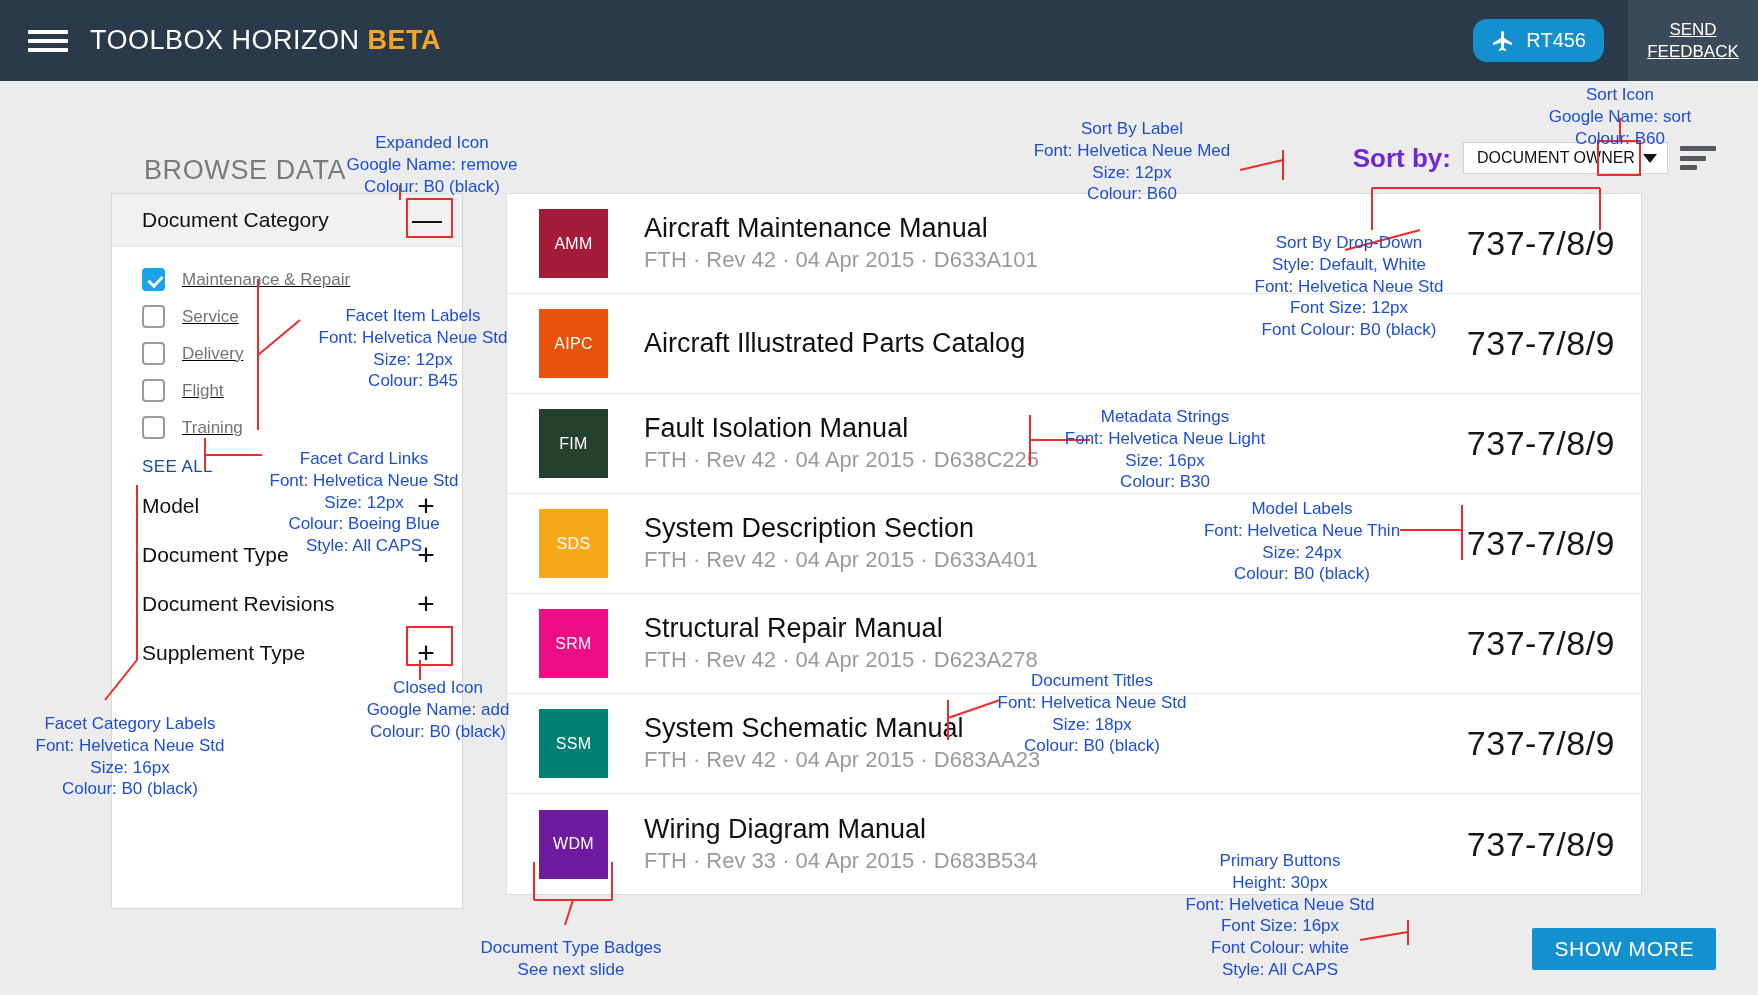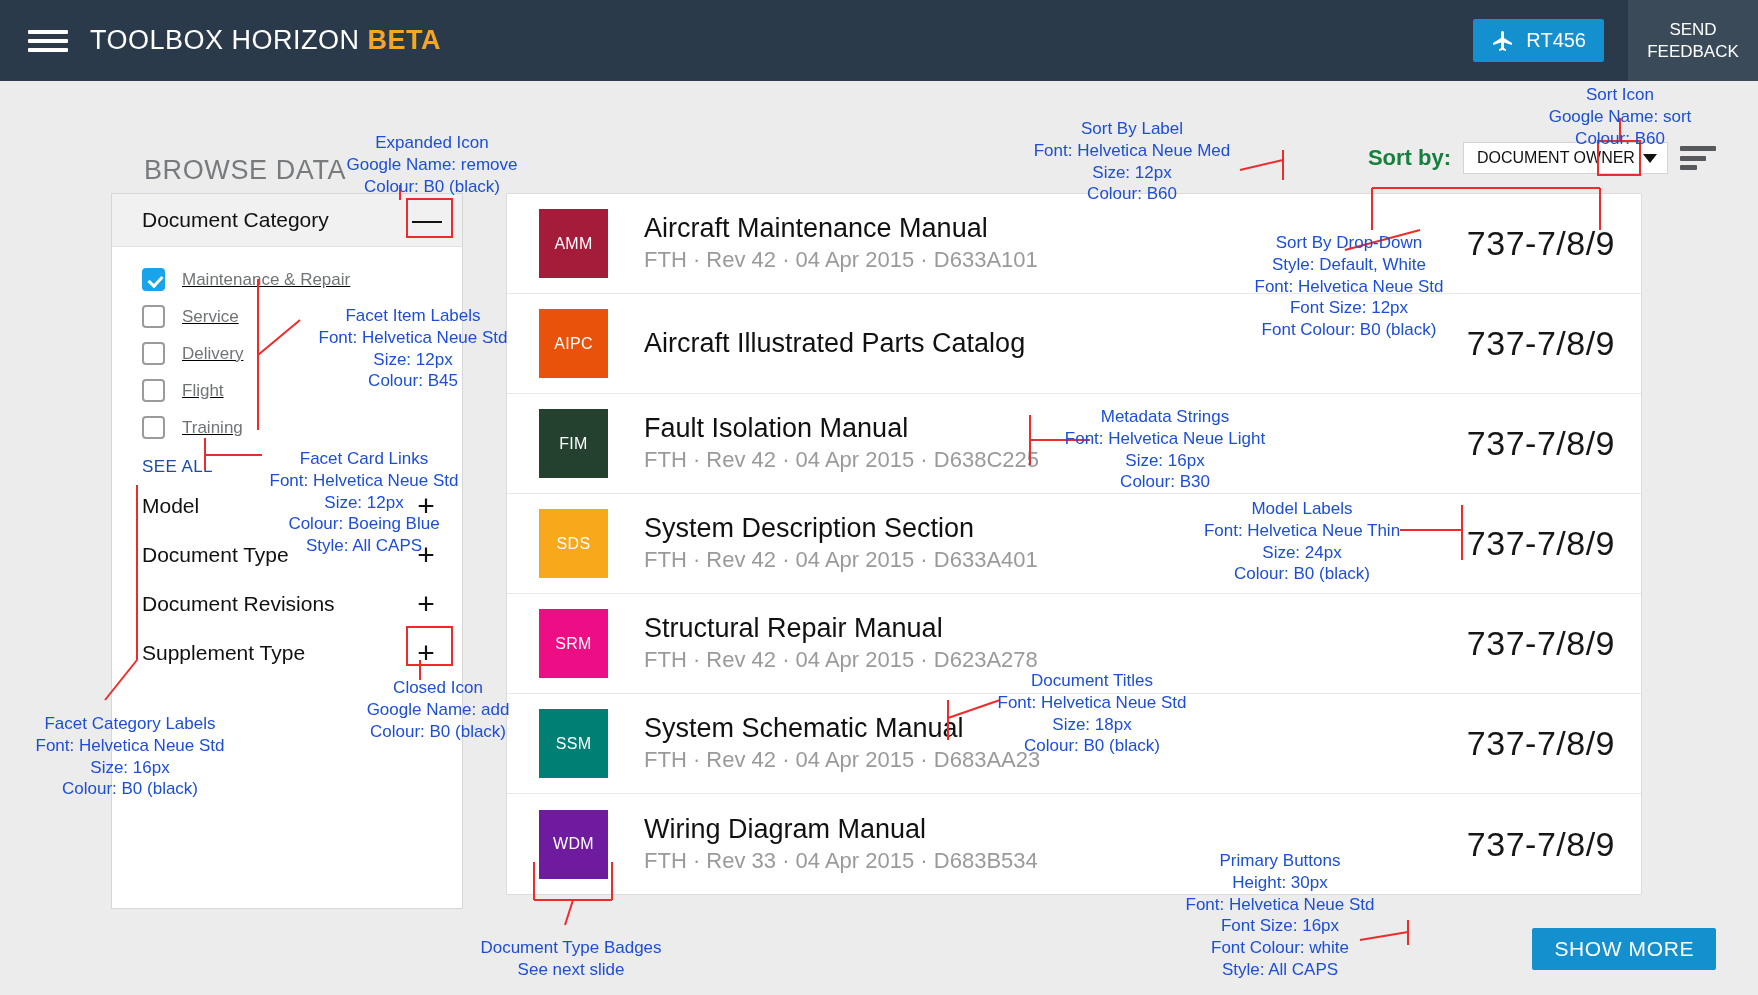--- a/index.html
+++ b/index.html
@@ -27,28 +27,28 @@
   #hamburger span { display:block; height:4px; background:#ffffff; border-radius:1px; }
   #brand {
     color:#ffffff; font-size:27px; letter-spacing:0.5px; font-weight:400;
     white-space:nowrap;
   }
   #brand .beta { color:#f5a623; font-weight:bold; }
   #nav-spacer { flex:1; }
   #rt-button {
     background:#1590cf; color:#fff; height:43px; min-width:123px;
     display:flex; align-items:center; justify-content:center; gap:11px;
-    font-size:20px; padding:0 18px; cursor:pointer; border-radius:2px;
+    font-size:20px; padding:0 18px; cursor:pointer; border-radius:14px;
   }
   #rt-button svg { display:block; }
   #send-feedback {
     width:130px; height:81px; background:#3b4a59;
     color:#ffffff; font-size:17px; line-height:1.25;
     display:flex; flex-direction:column; align-items:center; justify-content:center;
-    text-align:center; margin-left:24px; cursor:pointer;
+    text-align:center; margin-left:24px; cursor:pointer;text-decoration:underline;
   }
 
   
   #browse-data {
     position:absolute; left:144px; top:155px;
     font-size:27px; color:#777b7e; letter-spacing:0.6px;
   }
   #facet-card {
     position:absolute; left:111px; top:193px; width:352px; height:716px;
     background:#ffffff; border:1px solid #d7d7d7;
@@ -81,21 +81,21 @@
   .facet-row {
     height:49px; display:flex; align-items:center; justify-content:space-between;
     padding:0 22px 0 30px; cursor:pointer;
   }
 
   
   #sortbar {
     position:absolute; right:42px; top:142px;
     display:flex; align-items:center; gap:12px;
   }
-  #sort-label { font-size:22px; color:#15803d; font-weight:bold; }
+  #sort-label { font-size:26px; color:#6d28d9; font-weight:bold; }
   #sort-select {
     width:205px; height:32px; background:#ffffff; border:1px solid #d4d4d4;
     display:flex; align-items:center; justify-content:space-between;
     padding:0 10px 0 13px; font-size:16px; color:#111; cursor:pointer;
   }
   #sort-icon { width:36px; height:28px; cursor:pointer; display:flex;
     flex-direction:column; justify-content:space-between; padding:2px 0; }
   #sort-icon i { display:block; height:5px; background:#55595c; border-radius:1px; }
   #sort-icon i:nth-child(1){ width:36px; }
   #sort-icon i:nth-child(2){ width:26px; }

